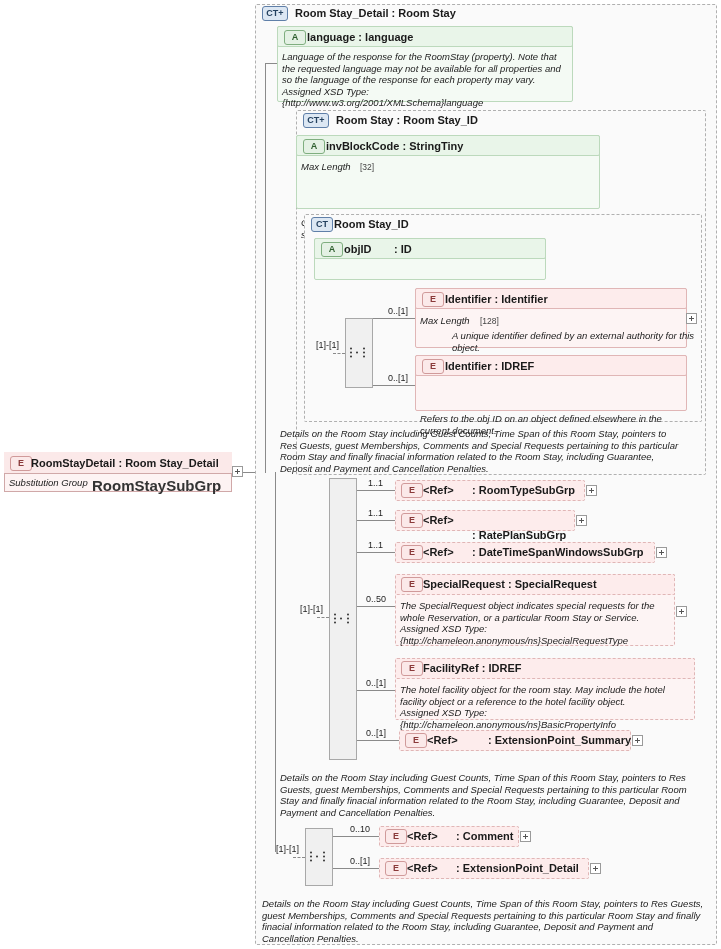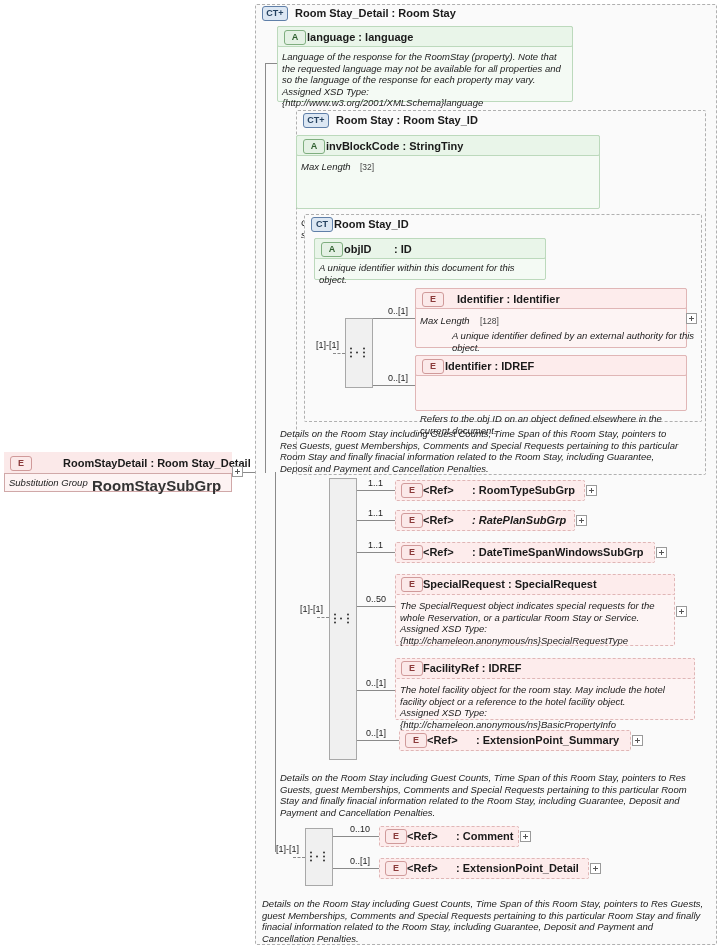--- a/index.html
+++ b/index.html
@@ -206,21 +206,21 @@
   <div class="chip" style="left:262px; top:6px; width:26px;"><span>CT</span><span>+</span></div>
   <div class="node-title" style="left:295px; top:7px;">
     <span>Room Stay_Detail</span>
     <span>:</span>
     <span>Room Stay</span>
   </div>
 
   <div class="root-box" style="left:4px; top:452px; width:228px; height:40px;"></div>
   <div class="root-head" style="left:4px; top:452px; width:228px;"></div>
   <div class="chip chip-e" style="left:10px; top:456px; width:15px;"><span>E</span></div>
-  <div class="node-title" style="left:31px; top:457px;padding-left:32px;">
+  <div class="node-title" style="left:31px; top:457px;">
     <span>RoomStayDetail</span>
     <span>:</span>
     <span>Room Stay_Detail</span>
   </div>
   <div class="subst-label" style="left:9px; top:477px;font-style:italic;">Substitution Group</div>
   <div class="subst-val" style="left:92px; top:477px;">RoomStaySubGrp</div>
   <div class="plusbox" style="left:232px; top:466px;"></div>
 
   <div class="hline" style="left:243px; top:472px; width:12px;"></div>
 
@@ -267,40 +267,39 @@
   <div class="a-box" style="left:314px; top:238px; width:232px; height:42px;"></div>
   <div class="a-head" style="left:314px; top:238px; width:232px;"></div>
   <div class="chip chip-a" style="left:321px; top:242px; width:15px;"><span>A</span></div>
   <div class="node-title" style="left:344px; top:243px;">
     <span>objID</span>
   </div>
   <div class="node-title" style="left:394px; top:243px;">
     <span>:</span>
     <span>ID</span>
   </div>
-  <div class="doc" style="left:319px; top:262px; width:224px;">A unique identifier within this document for this object.</div>
 
   <div class="seq" style="left:345px; top:318px; width:28px; height:70px;">
     <div class="dots">
       <i style="left:0px; top:0px;"></i>
         <i style="left:0px; top:4px;"></i>
         <i style="left:0px; top:8px;"></i>
       <i style="left:6px; top:4px;"></i>
       <i style="left:13px; top:0px;"></i>
         <i style="left:13px; top:4px;"></i>
         <i style="left:13px; top:8px;"></i>
     </div>
   </div>
   <div class="card" style="left:316px; top:340px;">[1]-[1]</div>
   <div class="hline-d hline" style="left:333px; top:353px; width:12px;"></div>
 
   <div class="e-box" style="left:415px; top:288px; width:272px; height:60px;"></div>
   <div class="e-head" style="left:415px; top:288px; width:272px;"></div>
   <div class="chip chip-e" style="left:422px; top:292px; width:15px;"><span>E</span></div>
-  <div class="node-title" style="left:457px; top:293px;text-align:right;">
+  <div class="node-title" style="left:445px; top:293px;text-align:right;">
     <span>Identifier</span>
     <span>:</span>
     <span>Identifier</span>
   </div>
   <div class="facet" style="left:420px; top:315px;">Max Length</div>
   <div class="facet-val" style="left:480px; top:316px;">[128]</div>
   <div class="doc" style="left:420px; top:330px; width:262px;margin-left:32px;">A unique identifier defined by an external authority for this object.</div>
   <div class="plusbox" style="left:686px; top:313px;"></div>
   <div class="card" style="left:388px; top:306px;">0..[1]</div>
   <div class="hline" style="left:373px; top:318px; width:42px;"></div>
@@ -343,21 +342,21 @@
   </div>
   <div class="plusbox" style="left:586px; top:485px;"></div>
   <div class="card" style="left:368px; top:478px;">1..1</div>
   <div class="hline" style="left:357px; top:490px; width:38px;"></div>
 
   <div class="e-head e-head-dashed" style="left:395px; top:510px; width:180px;"></div>
   <div class="chip chip-e" style="left:401px; top:513px; width:15px;"><span>E</span></div>
   <div class="node-title" style="left:423px; top:514px;">
     <span>&lt;Ref&gt;</span>
   </div>
-  <div class="node-title" style="left:472px; top:514px;font-style:italic;">
+  <div class="node-title" style="left:472px; top:529px;">
     <span>:</span>
     <span>RatePlanSubGrp</span>
   </div>
   <div class="plusbox" style="left:576px; top:515px;"></div>
   <div class="card" style="left:368px; top:508px;">1..1</div>
   <div class="hline" style="left:357px; top:520px; width:38px;"></div>
 
   <div class="e-head e-head-dashed" style="left:395px; top:542px; width:260px;"></div>
   <div class="chip chip-e" style="left:401px; top:545px; width:15px;"><span>E</span></div>
   <div class="node-title" style="left:423px; top:546px;">
@@ -396,21 +395,21 @@
   <div class="doc" style="left:400px; top:684px; width:290px;">The hotel facility object for the room stay.  May include the hotel facility object or a reference to the hotel facility object.
 Assigned XSD Type: {http://chameleon.anonymous/ns}BasicPropertyInfo</div>
   <div class="card" style="left:366px; top:678px;">0..[1]</div>
   <div class="hline" style="left:357px; top:690px; width:38px;"></div>
 
   <div class="e-head e-head-dashed" style="left:399px; top:730px; width:232px;"></div>
   <div class="chip chip-e" style="left:405px; top:733px; width:15px;"><span>E</span></div>
   <div class="node-title" style="left:427px; top:734px;">
     <span>&lt;Ref&gt;</span>
   </div>
-  <div class="node-title" style="left:476px; top:734px;text-align:center;">
+  <div class="node-title" style="left:488px; top:734px;text-align:center;">
     <span>:</span>
     <span>ExtensionPoint_Summary</span>
   </div>
   <div class="plusbox" style="left:632px; top:735px;"></div>
   <div class="card" style="left:366px; top:728px;">0..[1]</div>
   <div class="hline" style="left:357px; top:740px; width:42px;"></div>
 
   <div class="doc" style="left:280px; top:772px; width:410px;">Details on the Room Stay including Guest Counts, Time Span of this Room Stay, pointers to Res Guests, guest Memberships, Comments and Special Requests pertaining to this particular Room Stay and finally finacial information related to the Room Stay, including Guarantee, Deposit and Payment and Cancellation Penalties.</div>
 
   <div class="seq" style="left:305px; top:828px; width:28px; height:58px;">

